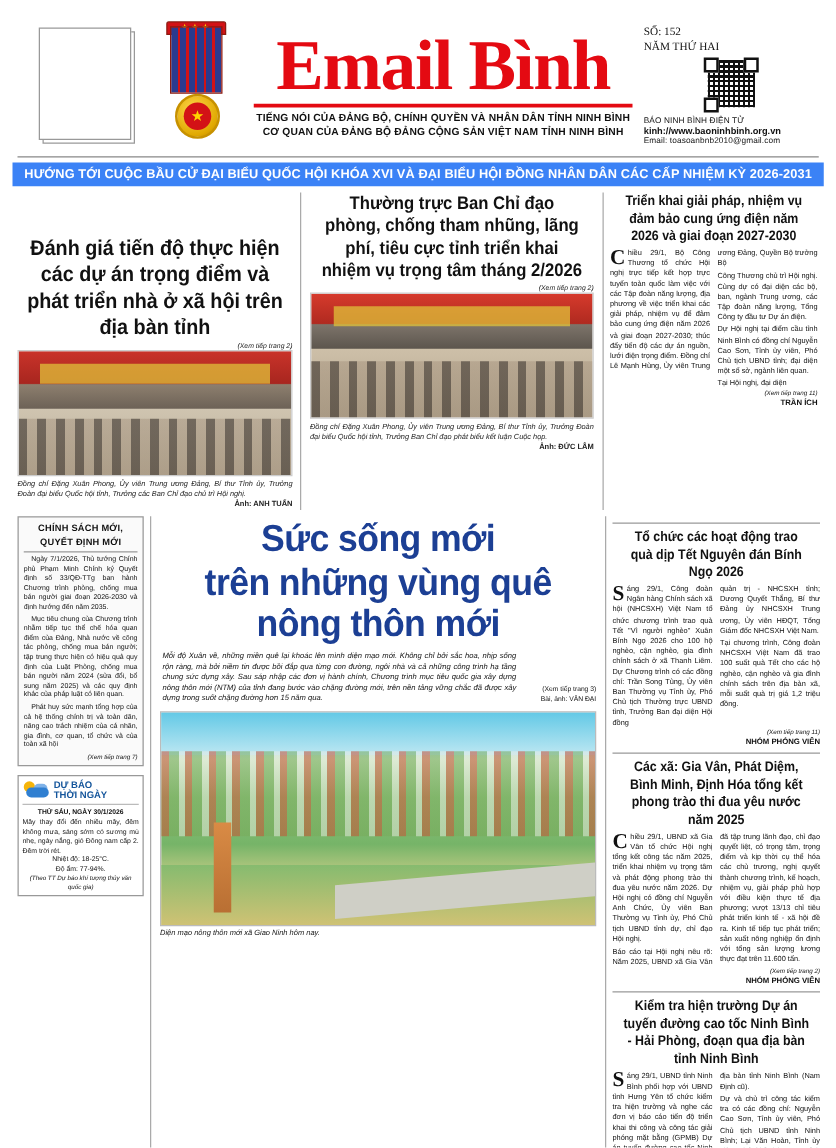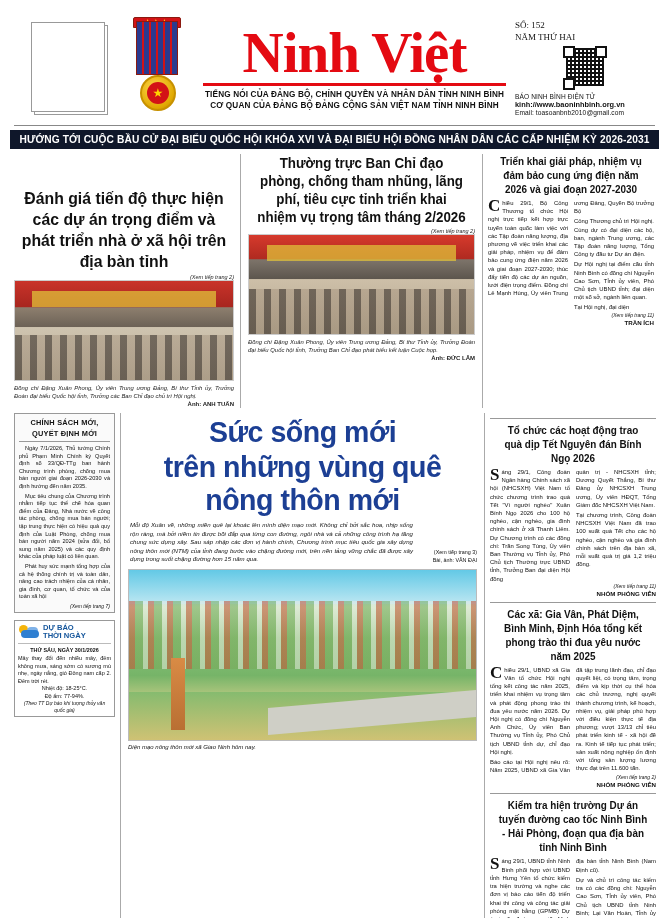--- a/index.html
+++ b/index.html
@@ -77,21 +77,21 @@
   .qrwrap { position: relative; width: 44px; height: 44px; margin: 3px auto; }
   .qrwrap .finder { position: absolute; width: 12px; height: 12px; border: 2.5px solid #111; background:#fff; }
   .qrwrap .f1 { left: 0; top: 0; } .qrwrap .f2 { right: 0; top: 0; } .qrwrap .f3 { left: 0; bottom: 0; }
   .info-small { font-size: 6.6px; letter-spacing: .1px; font-family: "Liberation Sans", sans-serif; }
   .info-link { font-size: 7.4px; font-weight: bold; font-family: "Liberation Sans", sans-serif; }
 
   .thin-rule { border-top: 1px solid #888; margin: 1px 6px 0 6px; }
 
   
   .banner {
-    background: #0f172a; color: #fff; text-align: center;
+    background: #3b82f6; color: #fff; text-align: center;
     font-weight: bold; font-size: 10.2px; letter-spacing: .1px;
     padding: 4px 0 4px 0; margin: 4px 2px 5px 2px;
   }
 
   
   .top-row { display: flex; gap: 0; }
   .tcol1 { width: 232px; padding: 0 6px; margin-top: 34px; }
   .tcol2 { width: 243px; padding: 0 7px; border-left: 1px solid #aaa; border-right: 1px solid #aaa; }
   .tcol3 { width: 176px; padding: 0 5px; }
 
@@ -211,21 +211,21 @@
     <div class="medal">
       <div class="ribtop"></div>
       <div class="stars">★★★</div>
       <div class="ribbon"></div>
       <div class="disc">
         <div class="inner">★</div>
       </div>
     </div>
 
     <div class="title-block">
-      <div class="paper-title">Ninh Việt</div>
+      <div class="paper-title">Email Bình</div>
       <div class="title-rule"></div>
       <div class="subtitle">TIẾNG NÓI CỦA ĐẢNG BỘ, CHÍNH QUYỀN VÀ NHÂN DÂN TỈNH NINH BÌNH</div>
       <div class="subtitle">CƠ QUAN CỦA ĐẢNG BỘ ĐẢNG CỘNG SẢN VIỆT NAM TỈNH NINH BÌNH</div>
     </div>
 
     <div class="info-block">
       <div class="info-no">SỐ: 152</div>
       <div class="info-no">NĂM THỨ HAI</div>
       <div class="qrwrap">
         <div class="qr"></div>

